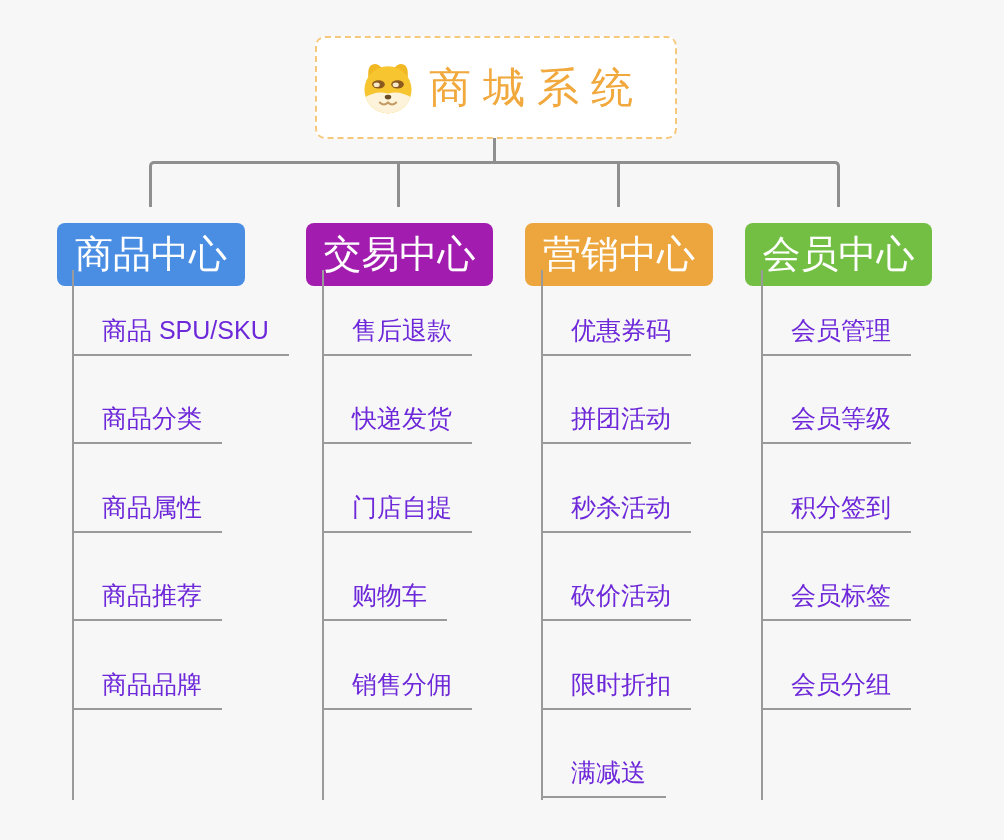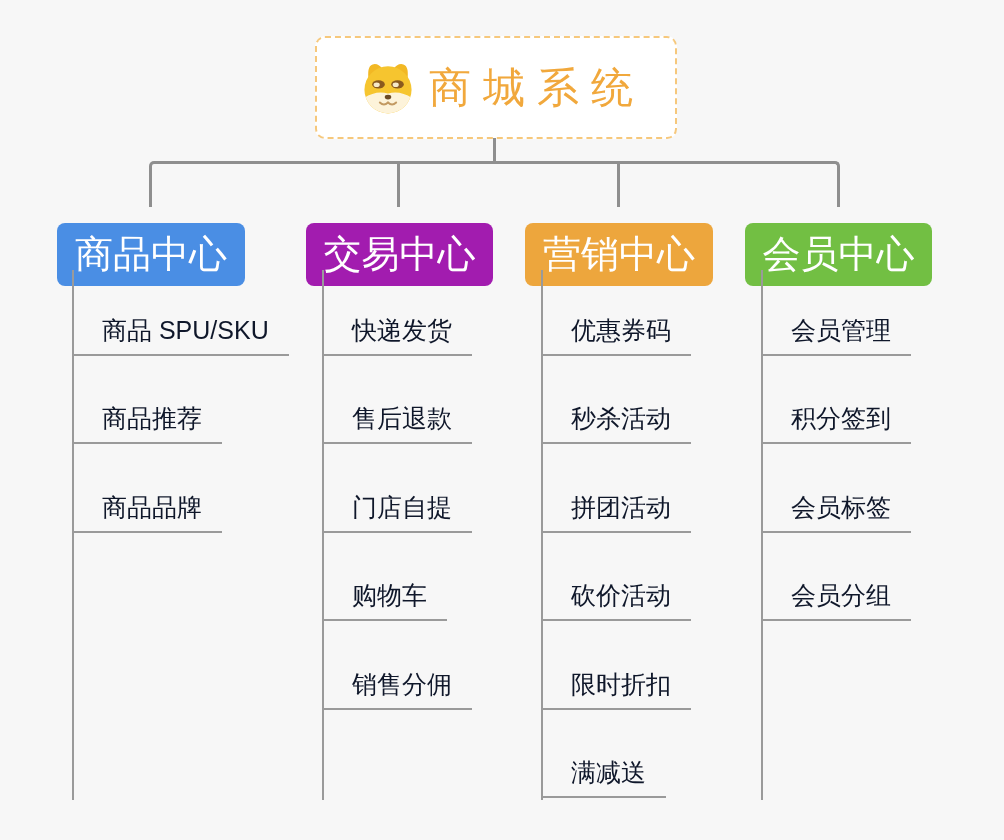--- a/index.html
+++ b/index.html
@@ -61,21 +61,21 @@
   .leaf-list{position:absolute;top:267px;}
   .leaf-item{
     height:88.5px;
     display:flex;align-items:flex-end;
   }
   .leaf-label{
     display:inline-block;
     padding:0 20px 7px 30px;
     border-bottom:2px solid #9a9a9a;
     font-size:25px;
-    color:#0f172a;
+    color:#6d28d9;
     white-space:nowrap;
     cursor:pointer;
   }
 </style>
 </head>
 <body style="background: rgb(247, 247, 247);">
 
 <div class="canvas">
 
   <div class="root-node" style="border-color: rgb(246, 200, 124);">
@@ -111,74 +111,83 @@
   <div class="conn drop" style="left:617px;"></div>
 
   <div id="branches">
       <div class="branch-node" style="left: 57px; width: 188px; background: rgb(74, 142, 228);">商品中心</div>
       <div class="spine" style="left: 72px;"></div>
       <div class="leaf-list" style="left: 72px;">
         <div class="leaf-item">
           <span class="leaf-label">商品 SPU/SKU</span>
         </div>
         <div class="leaf-item">
+          <span class="leaf-label">商品分类</span>
+        </div>
+        <div class="leaf-item">
+          <span class="leaf-label">商品属性</span>
+        </div>
+        <div class="leaf-item">
           <span class="leaf-label">商品推荐</span>
         </div>
         <div class="leaf-item">
           <span class="leaf-label">商品品牌</span>
         </div>
       </div>
       <div class="branch-node" style="left: 306px; width: 187px; background: #a21caf;">交易中心</div>
       <div class="spine" style="left: 322px;"></div>
       <div class="leaf-list" style="left: 322px;">
         <div class="leaf-item">
-          <span class="leaf-label">快递发货</span>
+          <span class="leaf-label">售后退款</span>
         </div>
         <div class="leaf-item">
-          <span class="leaf-label">售后退款</span>
+          <span class="leaf-label">快递发货</span>
         </div>
         <div class="leaf-item">
           <span class="leaf-label">门店自提</span>
         </div>
         <div class="leaf-item">
           <span class="leaf-label">购物车</span>
         </div>
         <div class="leaf-item">
           <span class="leaf-label">销售分佣</span>
         </div>
       </div>
       <div class="branch-node" style="left: 525px; width: 188px; background: rgb(237, 166, 61);">营销中心</div>
       <div class="spine" style="left: 541px;"></div>
       <div class="leaf-list" style="left: 541px;">
         <div class="leaf-item">
           <span class="leaf-label">优惠券码</span>
         </div>
         <div class="leaf-item">
-          <span class="leaf-label">秒杀活动</span>
+          <span class="leaf-label">拼团活动</span>
         </div>
         <div class="leaf-item">
-          <span class="leaf-label">拼团活动</span>
+          <span class="leaf-label">秒杀活动</span>
         </div>
         <div class="leaf-item">
           <span class="leaf-label">砍价活动</span>
         </div>
         <div class="leaf-item">
           <span class="leaf-label">限时折扣</span>
         </div>
         <div class="leaf-item">
           <span class="leaf-label">满减送</span>
         </div>
       </div>
       <div class="branch-node" style="left: 745px; width: 187px; background: rgb(114, 191, 67);">会员中心</div>
       <div class="spine" style="left: 761px;"></div>
       <div class="leaf-list" style="left: 761px;">
         <div class="leaf-item">
           <span class="leaf-label">会员管理</span>
         </div>
         <div class="leaf-item">
+          <span class="leaf-label">会员等级</span>
+        </div>
+        <div class="leaf-item">
           <span class="leaf-label">积分签到</span>
         </div>
         <div class="leaf-item">
           <span class="leaf-label">会员标签</span>
         </div>
         <div class="leaf-item">
           <span class="leaf-label">会员分组</span>
         </div>
       </div>
     </div>

